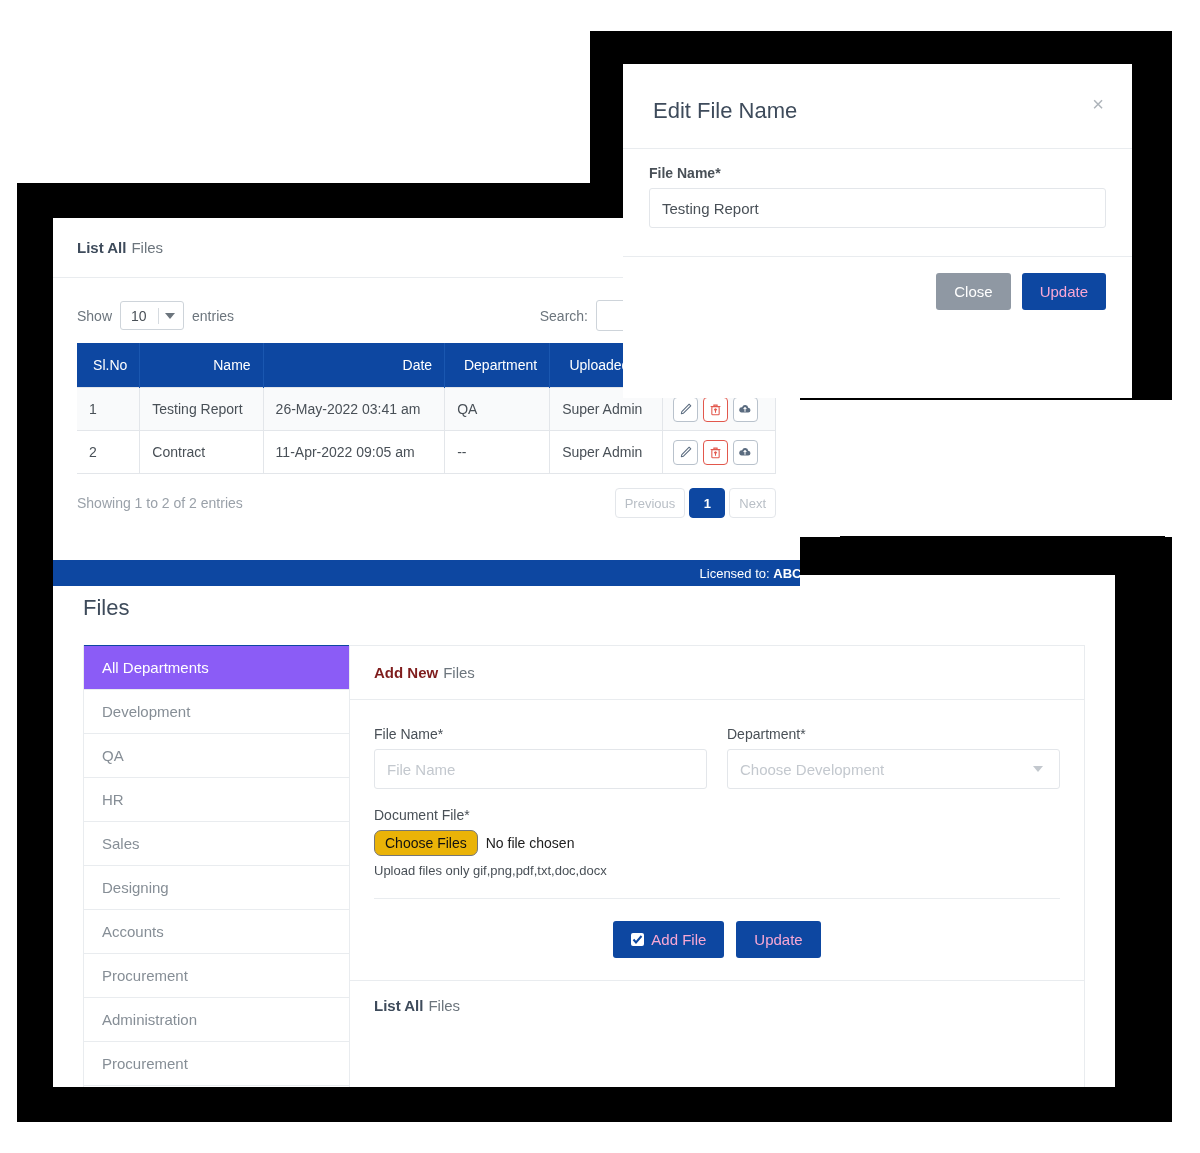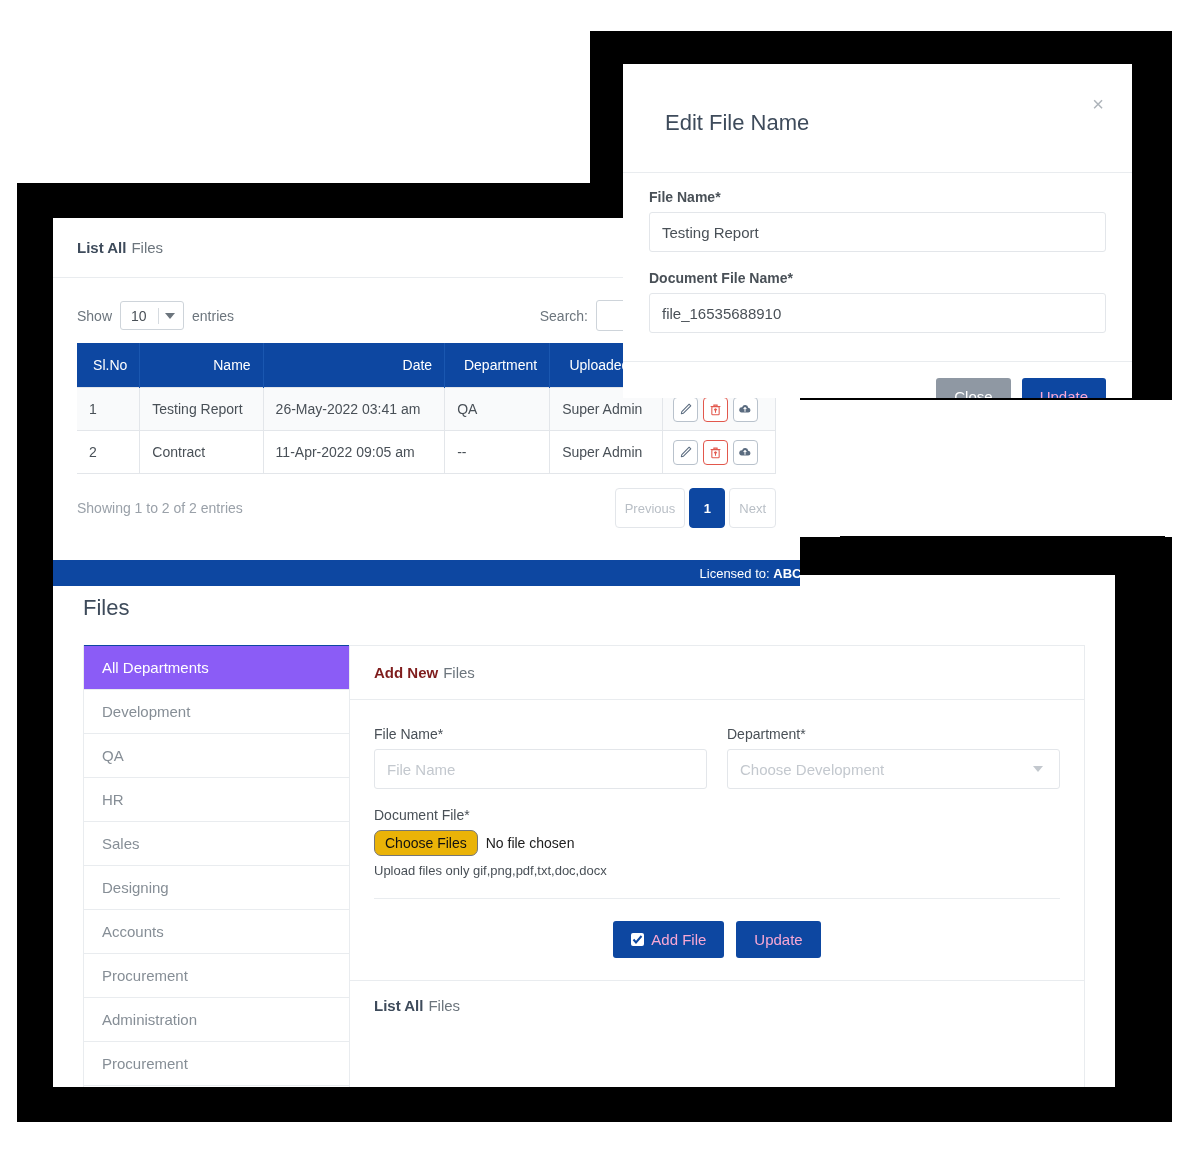--- a/index.html
+++ b/index.html
@@ -71,21 +71,21 @@
     cursor: pointer;
   }
   .act-btn.danger { border-color: #e2574c; }
 
   .dt-bottom {
     display:flex; align-items:center; justify-content:space-between;
     padding: 14px 24px 0 24px; font-size: 14px; color: #9aa1a9;
   }
   .pager { display:flex; gap: 4px; }
   .pg {
-    min-width: 36px; height: 40px; padding: 8px 9px;
+    min-width: 36px; height: 30px; padding: 8px 9px;
     display:flex; align-items:center; justify-content:center;
     border:1px solid #e3e6ea; border-radius:4px; background:#fff;
     color:#b9bfc6; font-size: 13px; cursor:pointer;
   }
   .pg.active { background:#0d47a1; border-color:#0d47a1; color:#fff; font-weight:bold; }
 
   
   #license-bar {
     position:absolute; left: 53px; top: 560px; width: 747px; height: 26px;
     background: #0d47a1; color:#fff; font-size: 13px;
@@ -163,21 +163,21 @@
 
   
   #edit-modal {
     position:absolute; left: 623px; top: 64px; width: 509px; height: 334px;
     background:#ffffff; overflow:hidden;
   }
   .modal-head {
     display:flex; align-items:flex-start; justify-content:space-between;
     padding: 30px 28px 20px 26px; border-bottom:1px solid #e9ecef;
   }
-  .modal-title { font-size: 22px; color:#3e4b5b; font-weight:normal; margin:16px; }
+  .modal-title { font-size: 22px; color:#3e4b5b; font-weight:normal; margin:4px; }
   .modal-close {
     background:none; border:none; font-size:20px; color:#aeb4ba; cursor:pointer;
     line-height:1; padding:0; font-family:inherit;
   }
   .modal-body { padding: 16px 26px 10px 26px; }
   .modal-body .flabel { font-size:14px; color:#495057; font-weight:bold; }
   .modal-foot {
     border-top:1px solid #e9ecef; padding: 16px 26px;
     display:flex; justify-content:flex-end; gap: 11px;
   }
@@ -401,24 +401,20 @@
   <div id="edit-modal">
     <div class="modal-head">
       <h2 class="modal-title">Edit File Name</h2>
       <button class="modal-close">×</button>
     </div>
     <div class="modal-body">
       <div class="fgroup">
         <label class="flabel">File Name*</label>
         <input class="finput" type="text" value="Testing Report" style="">
       </div>
-      <div class="fgroup">
-        <label class="flabel">Document File Name*</label>
-        <input class="finput" type="text" value="file_16535688910" style="">
-      </div>
     </div>
     <div class="modal-foot">
       <button class="btn btn-secondary">Close</button>
       <button class="btn btn-primary">Update</button>
     </div>
   </div>
 
 </div>
 
 </body></html>

